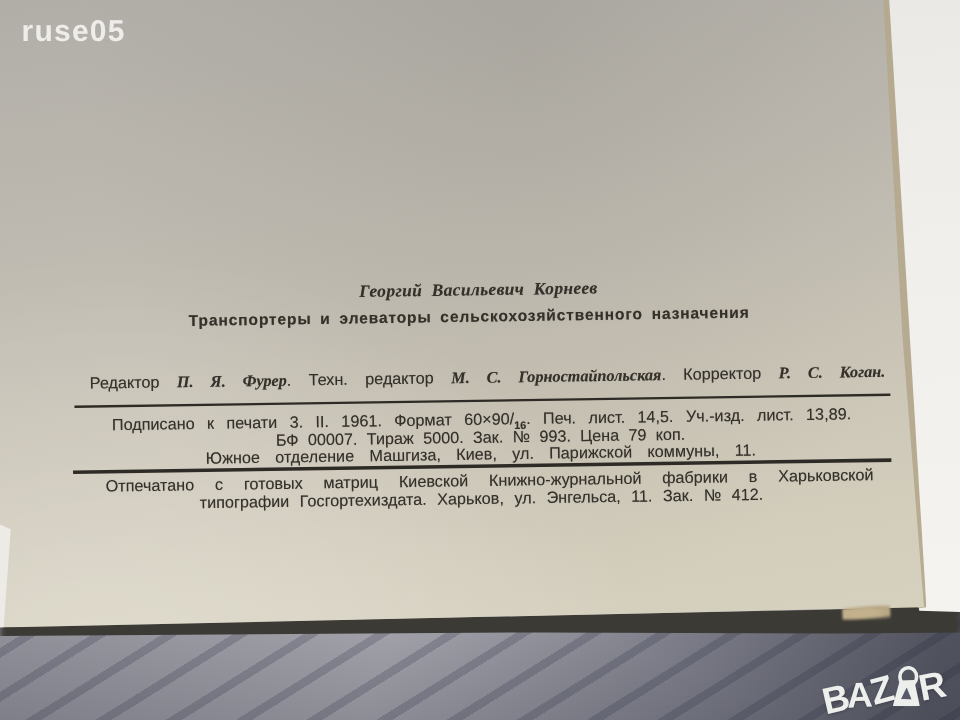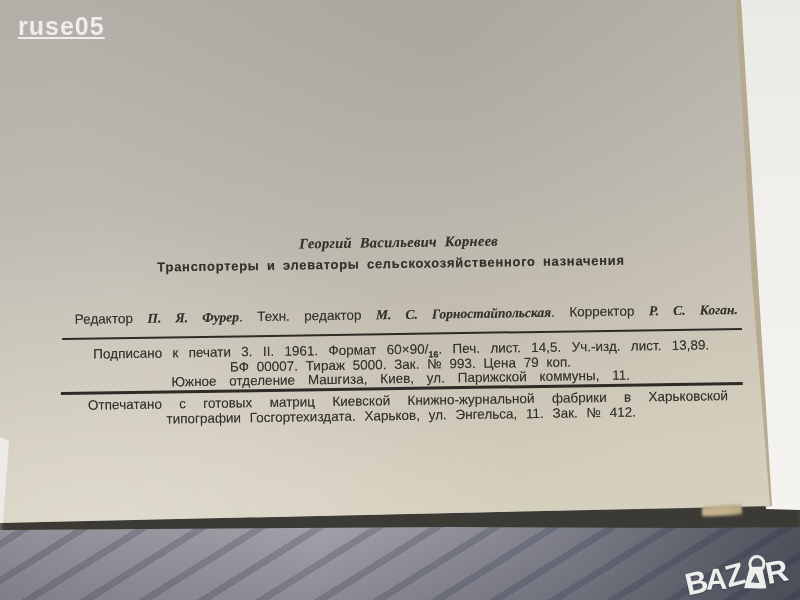--- a/index.html
+++ b/index.html
@@ -112,21 +112,20 @@
       radial-gradient(ellipse at 70% 40%, #b7a685 0 40%, transparent 70%);
     filter:blur(1px);
     transform:rotate(-2deg);
   }
 
   
   .watermark{
     position:absolute;left:18px;top:12px;
     font-size:25px;font-weight:bold;letter-spacing:1px;
     color:rgba(253,253,250,0.8);
-    text-decoration:underline;
   }
 
   
   .bazar{
     position:absolute;left:684px;top:546px;width:108px;height:46px;
     transform:rotate(-7deg);
     display:flex;align-items:flex-end;
     color:#edefec;font-weight:bold;font-size:31px;line-height:1;
     text-shadow:0 1px 2px rgba(25,28,40,0.35);
   }

